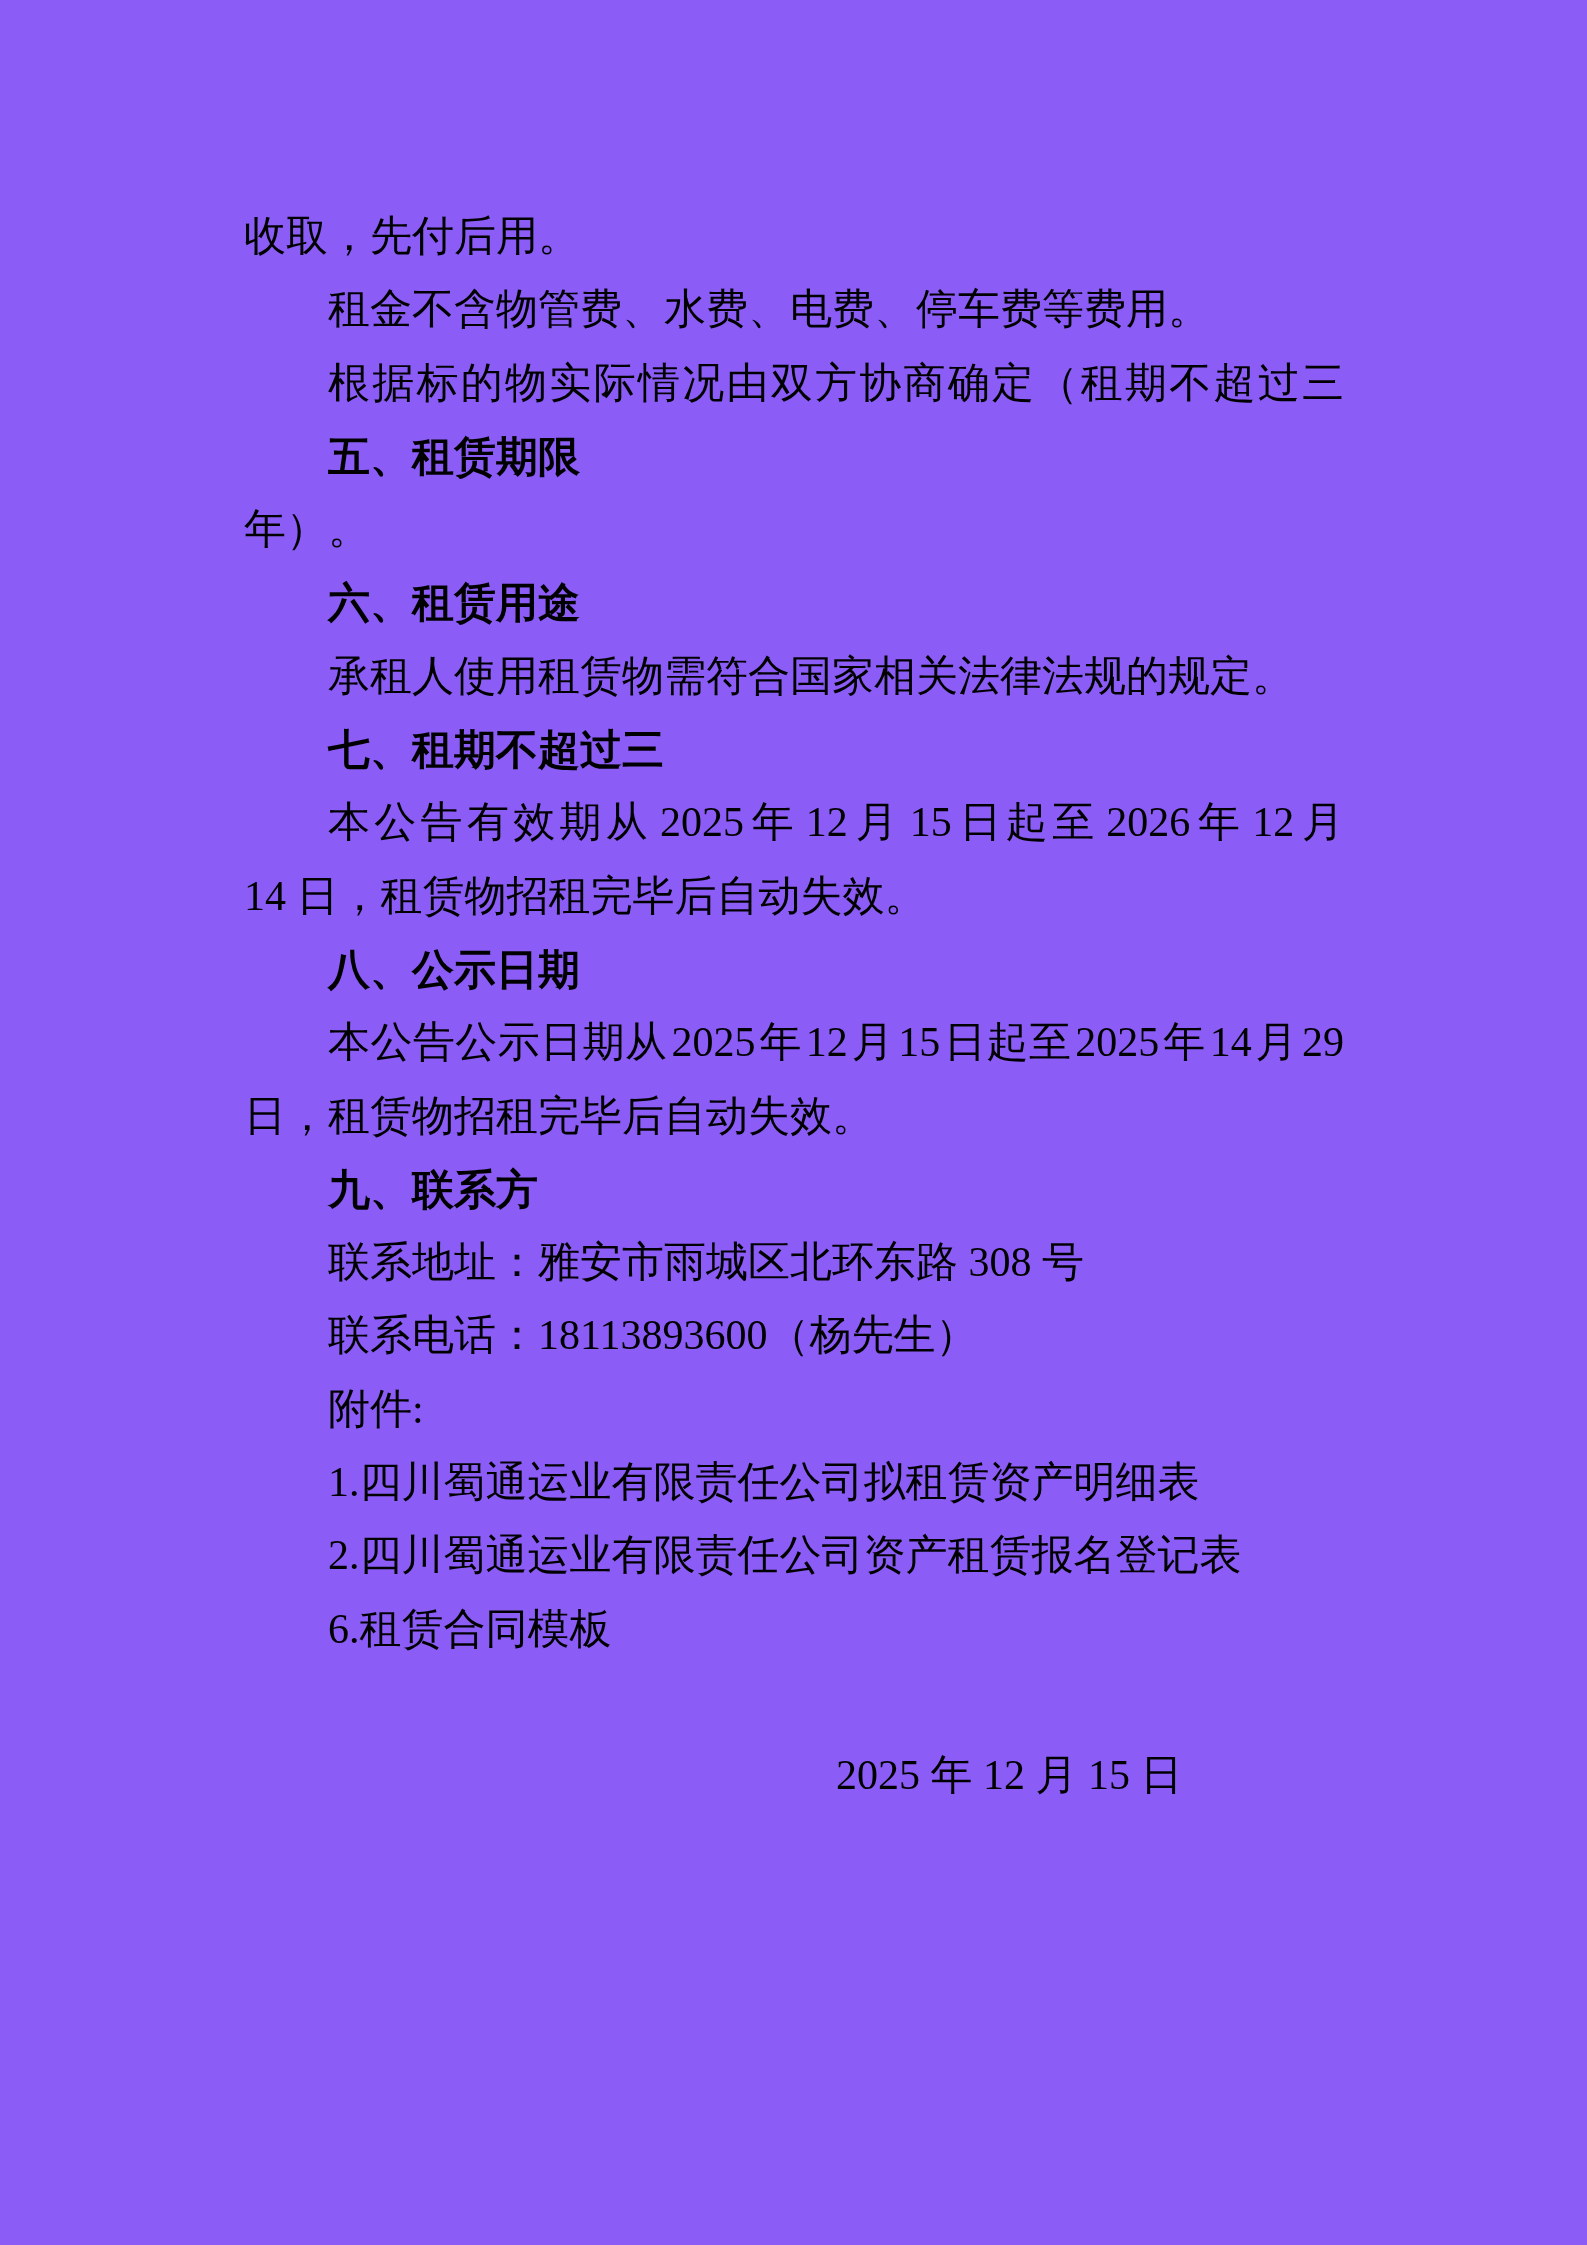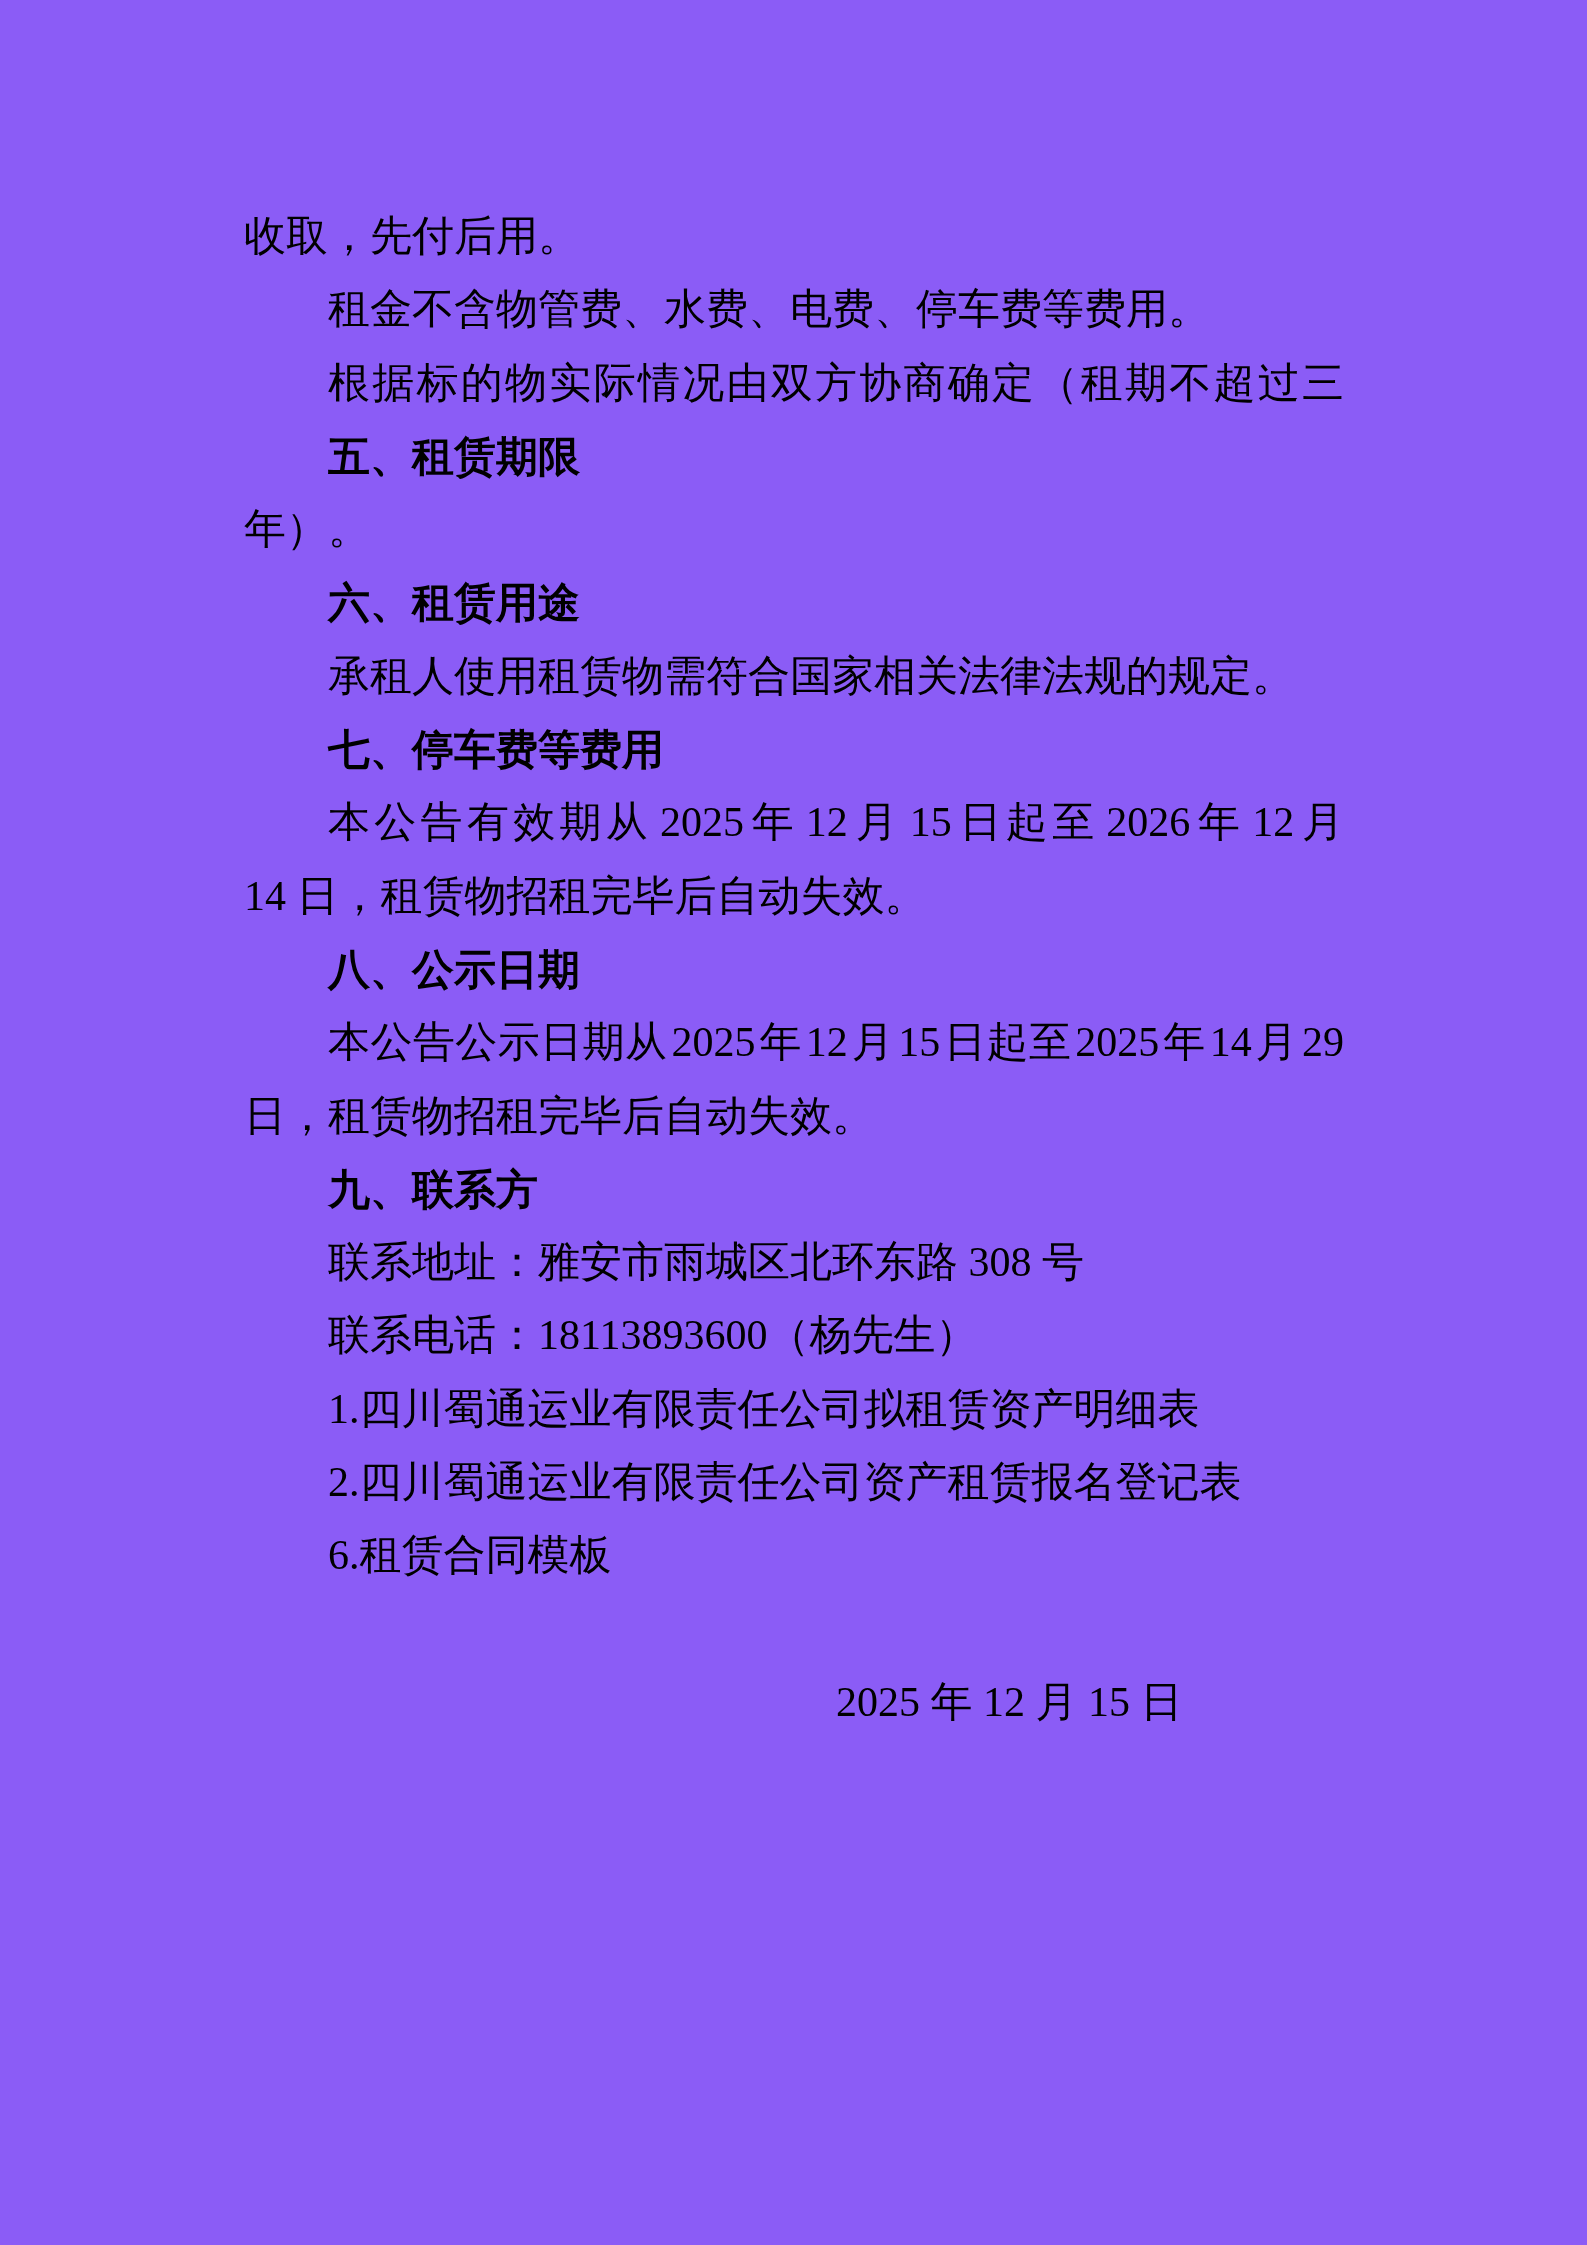--- a/index.html
+++ b/index.html
@@ -57,28 +57,29 @@
 
 <div class="page">
   <div class="doc">
     <div class="line">收取，先付后用。</div>
     <div class="line indent">租金不含物管费、水费、电费、停车费等费用。</div>
     <div class="line indent just">根据标的物实际情况由双方协商确定（租期不超过三</div>
     <div class="line indent head">五、租赁期限</div>
     <div class="line">年）。</div>
     <div class="line indent head">六、租赁用途</div>
     <div class="line indent">承租人使用租赁物需符合国家相关法律法规的规定。</div>
-    <div class="line indent head">七、停车费等费用</div>
+    <div class="line indent head">七、租期不超过三</div>
     <div class="line indent just">本公告有效期从 2025 年 12 月 15 日起至 2026 年 12 月</div>
     <div class="line">14 日，租赁物招租完毕后自动失效。</div>
     <div class="line indent head">八、公示日期</div>
     <div class="line indent just">本公告公示日期从 2025 年 12 月 15 日起至 2025 年 14 月 29</div>
     <div class="line">日，租赁物招租完毕后自动失效。</div>
     <div class="line indent head">九、联系方</div>
     <div class="line indent">联系地址：雅安市雨城区北环东路 308 号</div>
     <div class="line indent">联系电话：18113893600（杨先生）</div>
+    <div class="line indent">附件:</div>
     <div class="line indent">1.四川蜀通运业有限责任公司拟租赁资产明细表</div>
     <div class="line indent">2.四川蜀通运业有限责任公司资产租赁报名登记表</div>
     <div class="line indent">6.租赁合同模板</div>
     <div class="line"></div>
     <div class="line sig-date">2025 年 12 月 15 日</div>
   </div>
 </div>
 
 </body></html>

